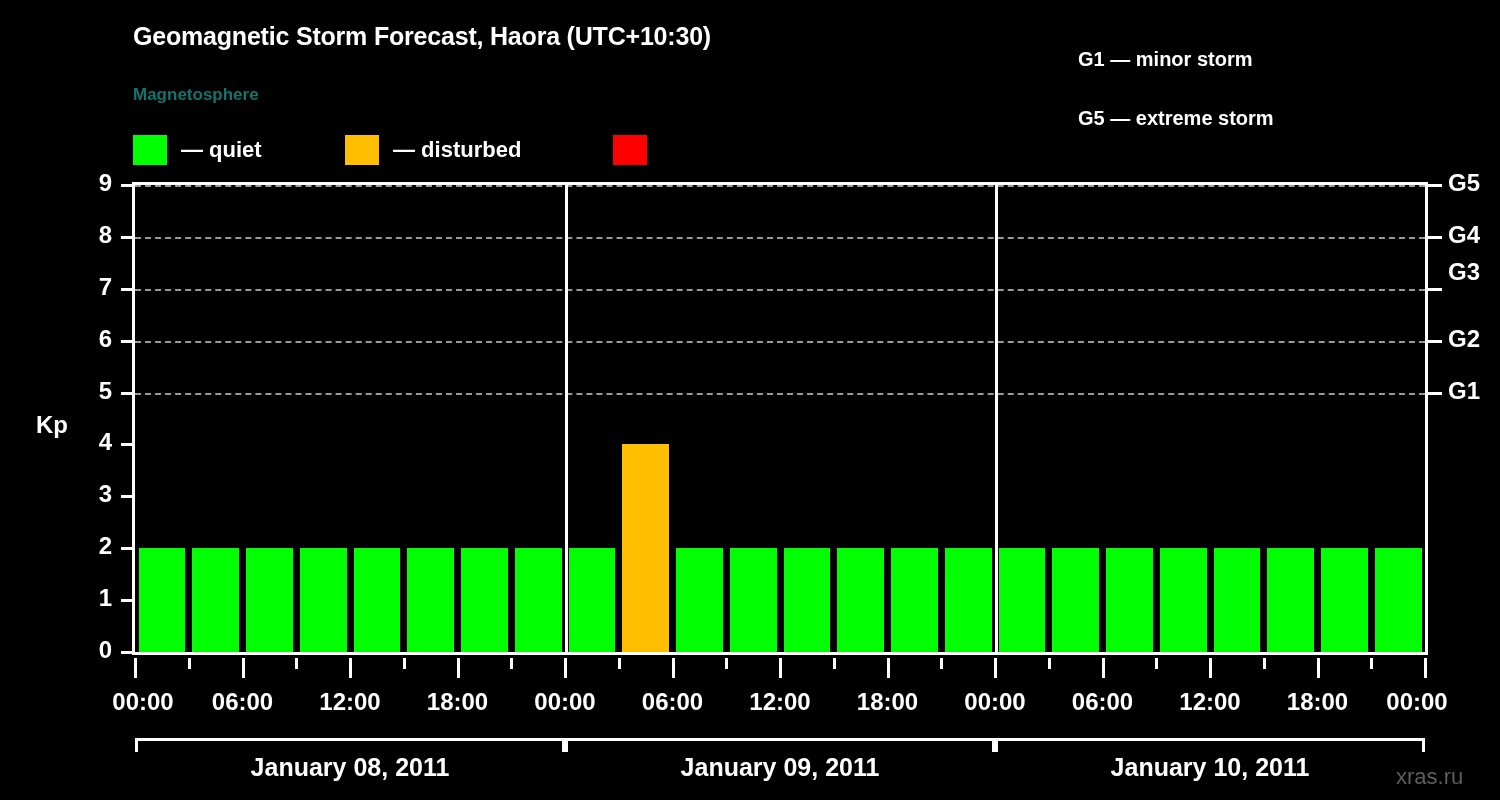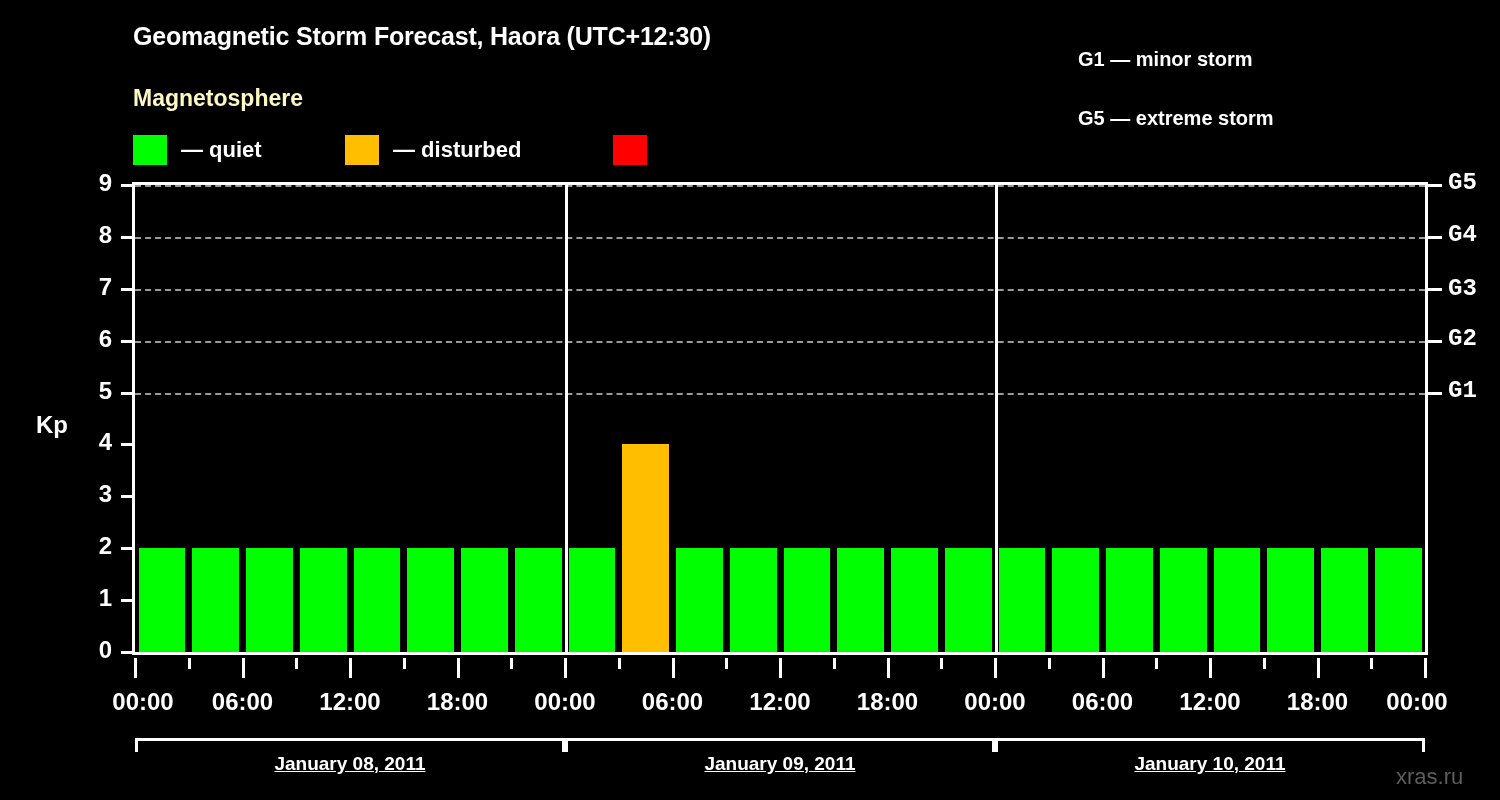--- a/index.html
+++ b/index.html
@@ -12,21 +12,21 @@
   #root { position:relative; width:1500px; height:800px; }
 
   
   .title {
     position:absolute; left:133px; top:22px;
     font-size:25px; font-weight:bold; color:#fff;
     white-space:nowrap; letter-spacing:-0.2px;
   }
   .mag-label {
     position:absolute; left:133px; top:85px;
-    font-size:23px; font-weight:bold; color:#fef9c3;
+    font-size:17px; font-weight:bold; color:#0f766e;
   }
   .legend-row {
     position:absolute; left:133px; top:134px;
     height:32px;
   }
   .legend-item {
     position:absolute; top:0; height:32px;
     display:flex; align-items:center;
   }
   .legend-item.li0 { left:0px; }
@@ -80,21 +80,21 @@
   }
   .ytick {
     position:absolute; left:121px; width:11px; height:3px; background:#fff;
   }
   .kp-title {
     position:absolute; left:36px; top:411px;
     font-size:24px; font-weight:bold; color:#fff;
   }
   .glab {
     position:absolute; left:1448px;
-    font-size:24px; font-weight:bold; color:#fff;font-family:Liberation Mono, monospace;
+    font-size:24px; font-weight:bold; color:#fff;
   }
   .gtick {
     position:absolute; left:1428px; width:14px; height:3px; background:#fff;
   }
 
   .xtick {
     position:absolute; top:658px; width:3px; background:#fff;
   }
   .xlab {
     position:absolute; top:688px;
@@ -105,38 +105,37 @@
 
   
   .bracket {
     position:absolute; top:738px; height:14px;
     border-top:3px solid #fff;
     border-left:3px solid #fff;
     border-right:3px solid #fff;
   }
   .datelab {
     position:absolute; top:753px;
-    font-size:19px; font-weight:bold; color:#fff;
+    font-size:25px; font-weight:bold; color:#fff;
     text-align:center; white-space:nowrap;
     transform:translateX(-50%);
-    text-decoration:underline;
   }
 
   .watermark {
     position:absolute; left:1396px; top:764px;
     font-size:22px; color:#5e5e5e;
     font-family:"Liberation Sans", sans-serif;
   }
 </style>
 </head>
 <body>
 
 <div id="root">
 
-  <div class="title">Geomagnetic Storm Forecast, Haora (UTC+12:30)</div>
+  <div class="title">Geomagnetic Storm Forecast, Haora (UTC+10:30)</div>
   <div class="mag-label">Magnetosphere</div>
 
   <div class="legend-row" id="legend-row">
       <div class="legend-item li0">
         <span class="swatch" style="background: rgb(0, 255, 0);"></span>
         <span class="legend-text">— quiet</span>
       </div>
       <div class="legend-item li1">
         <span class="swatch" style="background: rgb(255, 191, 0);"></span>
         <span class="legend-text">— disturbed</span>
@@ -213,21 +212,21 @@
       <div class="ytick" style="top: 184px;"></div>
       <div class="ylab" style="left: 72px; top: 169px;">9</div>
     </div>
   <div class="kp-title">Kp</div>
   <div id="gaxis">
       <div class="gtick" style="top: 391.556px;"></div>
       <div class="glab" style="top: 376.556px;">G1</div>
       <div class="gtick" style="top: 339.667px;"></div>
       <div class="glab" style="top: 324.667px;">G2</div>
       <div class="gtick" style="top: 287.778px;"></div>
-      <div class="glab" style="top: 275px; text-align: right;">G3</div>
+      <div class="glab" style="top: 258px; text-align: right;">G3</div>
       <div class="gtick" style="top: 235.889px;"></div>
       <div class="glab" style="top: 220.889px;">G4</div>
       <div class="gtick" style="top: 184px;"></div>
       <div class="glab" style="top: 169px;">G5</div>
     </div>
   <div id="xaxis">
       <div class="xtick" style="left: 134px; height: 20px;"></div>
       <div class="xtick" style="left: 187.75px; height: 11px;"></div>
       <div class="xtick" style="left: 241.5px; height: 20px;"></div>
       <div class="xtick" style="left: 295.25px; height: 11px;"></div>

